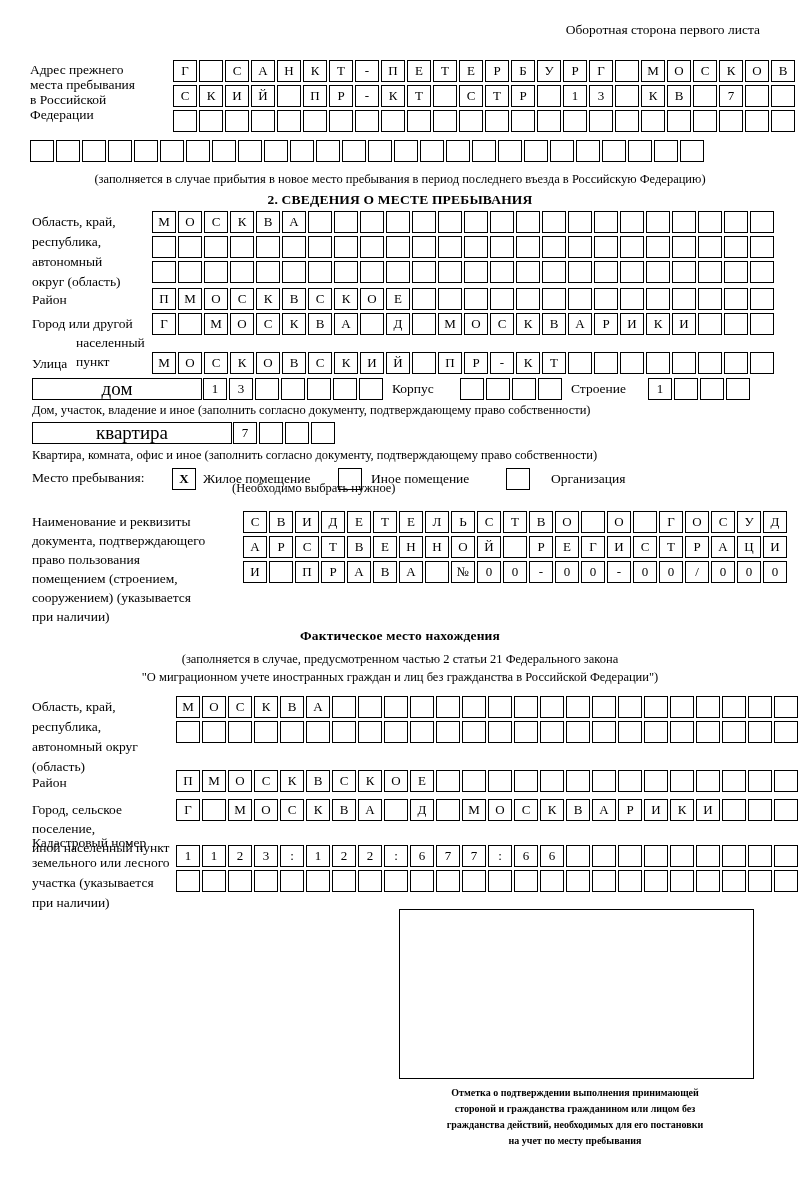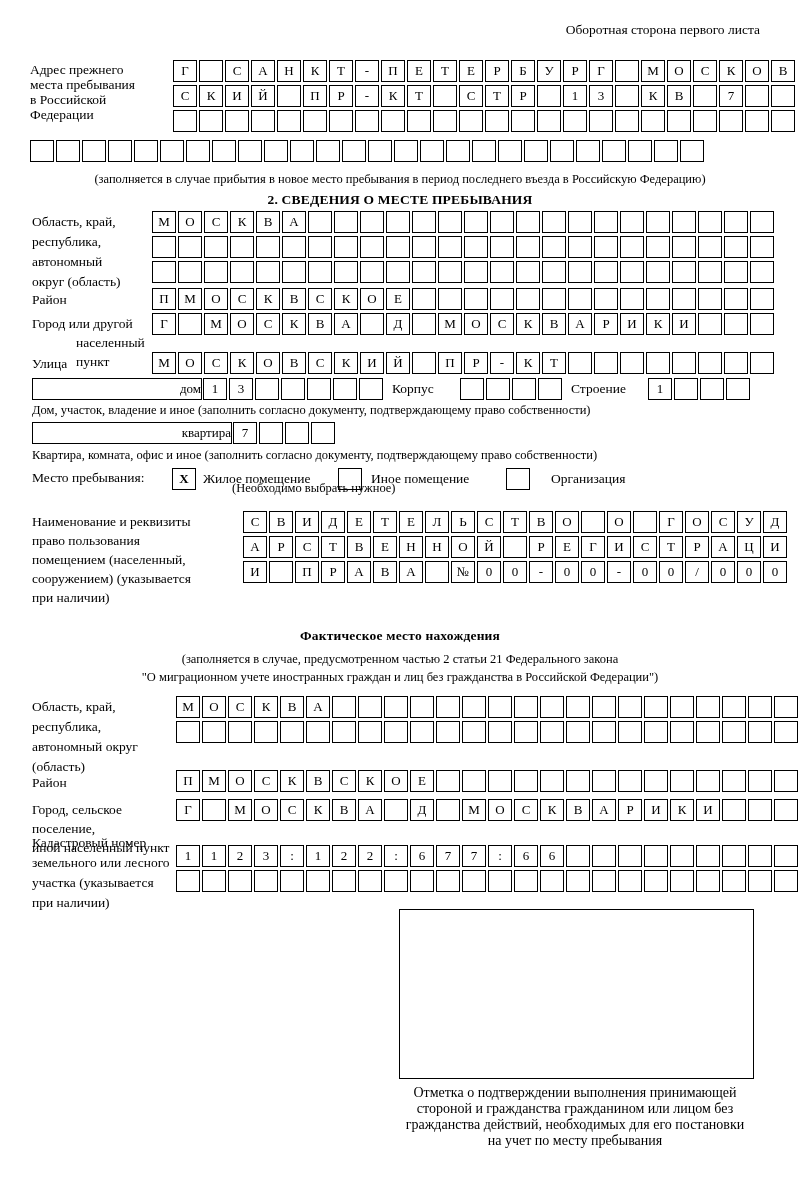--- a/index.html
+++ b/index.html
@@ -47,33 +47,34 @@
   }
   .note {
     text-align: center;
     font-size: 12.5px;
   }
   .small { font-size: 12.5px; }
 
   .wide-field {
     border: 1px solid #000;
     height: 22px;
-    font-size: 13px;
+    font-size: 19px;
     line-height: 20px;
-    text-align: right;
+    text-align: center;
   }
 
   .bigbox {
     border: 1px solid #000;
   }
 
   .footer-note {
     text-align: center;
-    font-size: 14px;
+    font-size: 10px;
     line-height: 16px;
+    font-weight: bold;
   }
 </style>
 </head>
 <body>
 
 <div class="page">
 
   <div class="hdr-right">Оборотная сторона первого листа</div>
 
   <div style="position:absolute; left:30px; top:62px; width:140px;">
@@ -411,22 +412,23 @@
   <div class="bx" style="position:absolute; left:172px; top:468px; font-weight:bold;">X</div>
   <div class="lbl" style="position:absolute; left:203px; top:471px;">Жилое помещение</div>
   <div class="bx" style="position:absolute; left:338px; top:468px;"></div>
   <div class="lbl" style="position:absolute; left:371px; top:471px;">Иное помещение</div>
   <div class="bx" style="position:absolute; left:506px; top:468px;"></div>
   <div class="lbl" style="position:absolute; left:551px; top:471px;">Организация</div>
   <div class="small" style="position:absolute; left:232px; top:481px;">(Необходимо выбрать нужное)</div>
 
   <div style="position:absolute; left:32px; top:512px; width:215px;">
     <div class="lbl" style="line-height:19px;">Наименование и реквизиты</div>
+    <div class="lbl" style="line-height:19px;">документа, подтверждающего</div>
     <div class="lbl" style="line-height:19px;">право пользования</div>
-    <div class="lbl" style="line-height:19px;">помещением (населенный,</div>
+    <div class="lbl" style="line-height:19px;">помещением (строением,</div>
     <div class="lbl" style="line-height:19px;">сооружением) (указывается</div>
     <div class="lbl" style="line-height:19px;">при наличии)</div>
   </div>
 
   <div style="position:absolute; left:243px; top:511px;">
     <div class="boxes" style="margin-bottom:3px;">
       <div class="bx">С</div>
       <div class="bx">В</div>
       <div class="bx">И</div>
       <div class="bx">Д</div>

